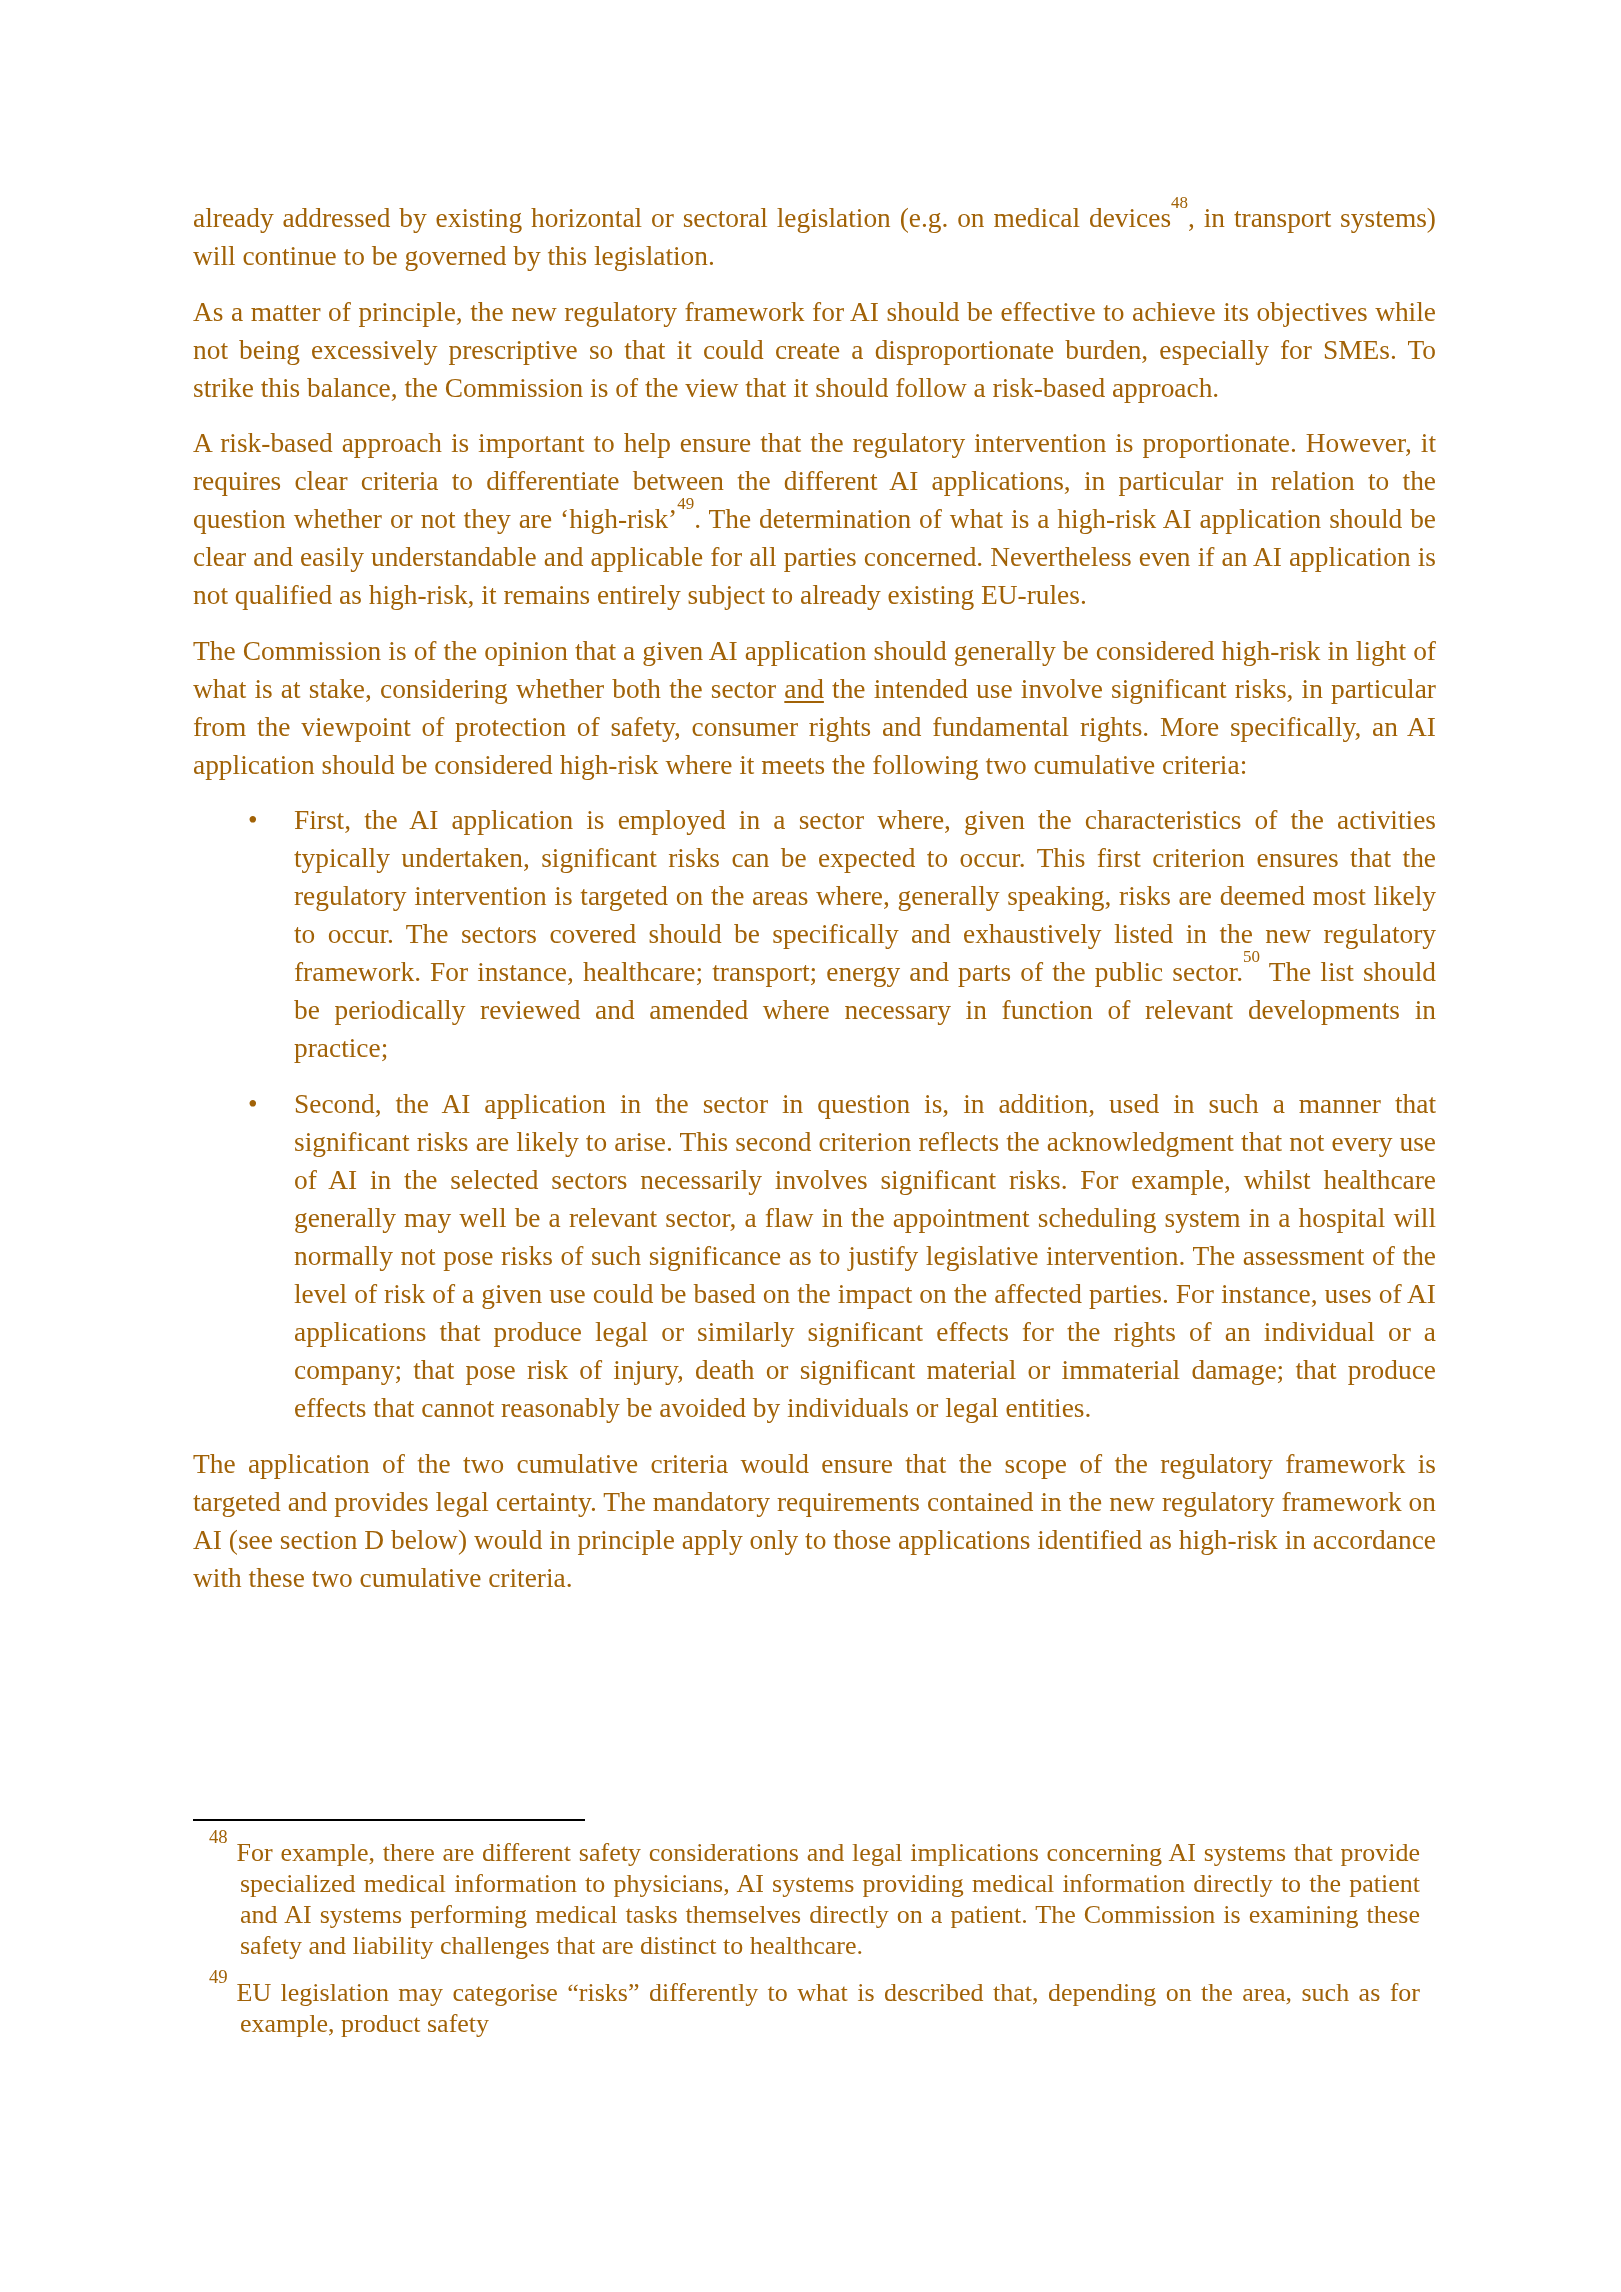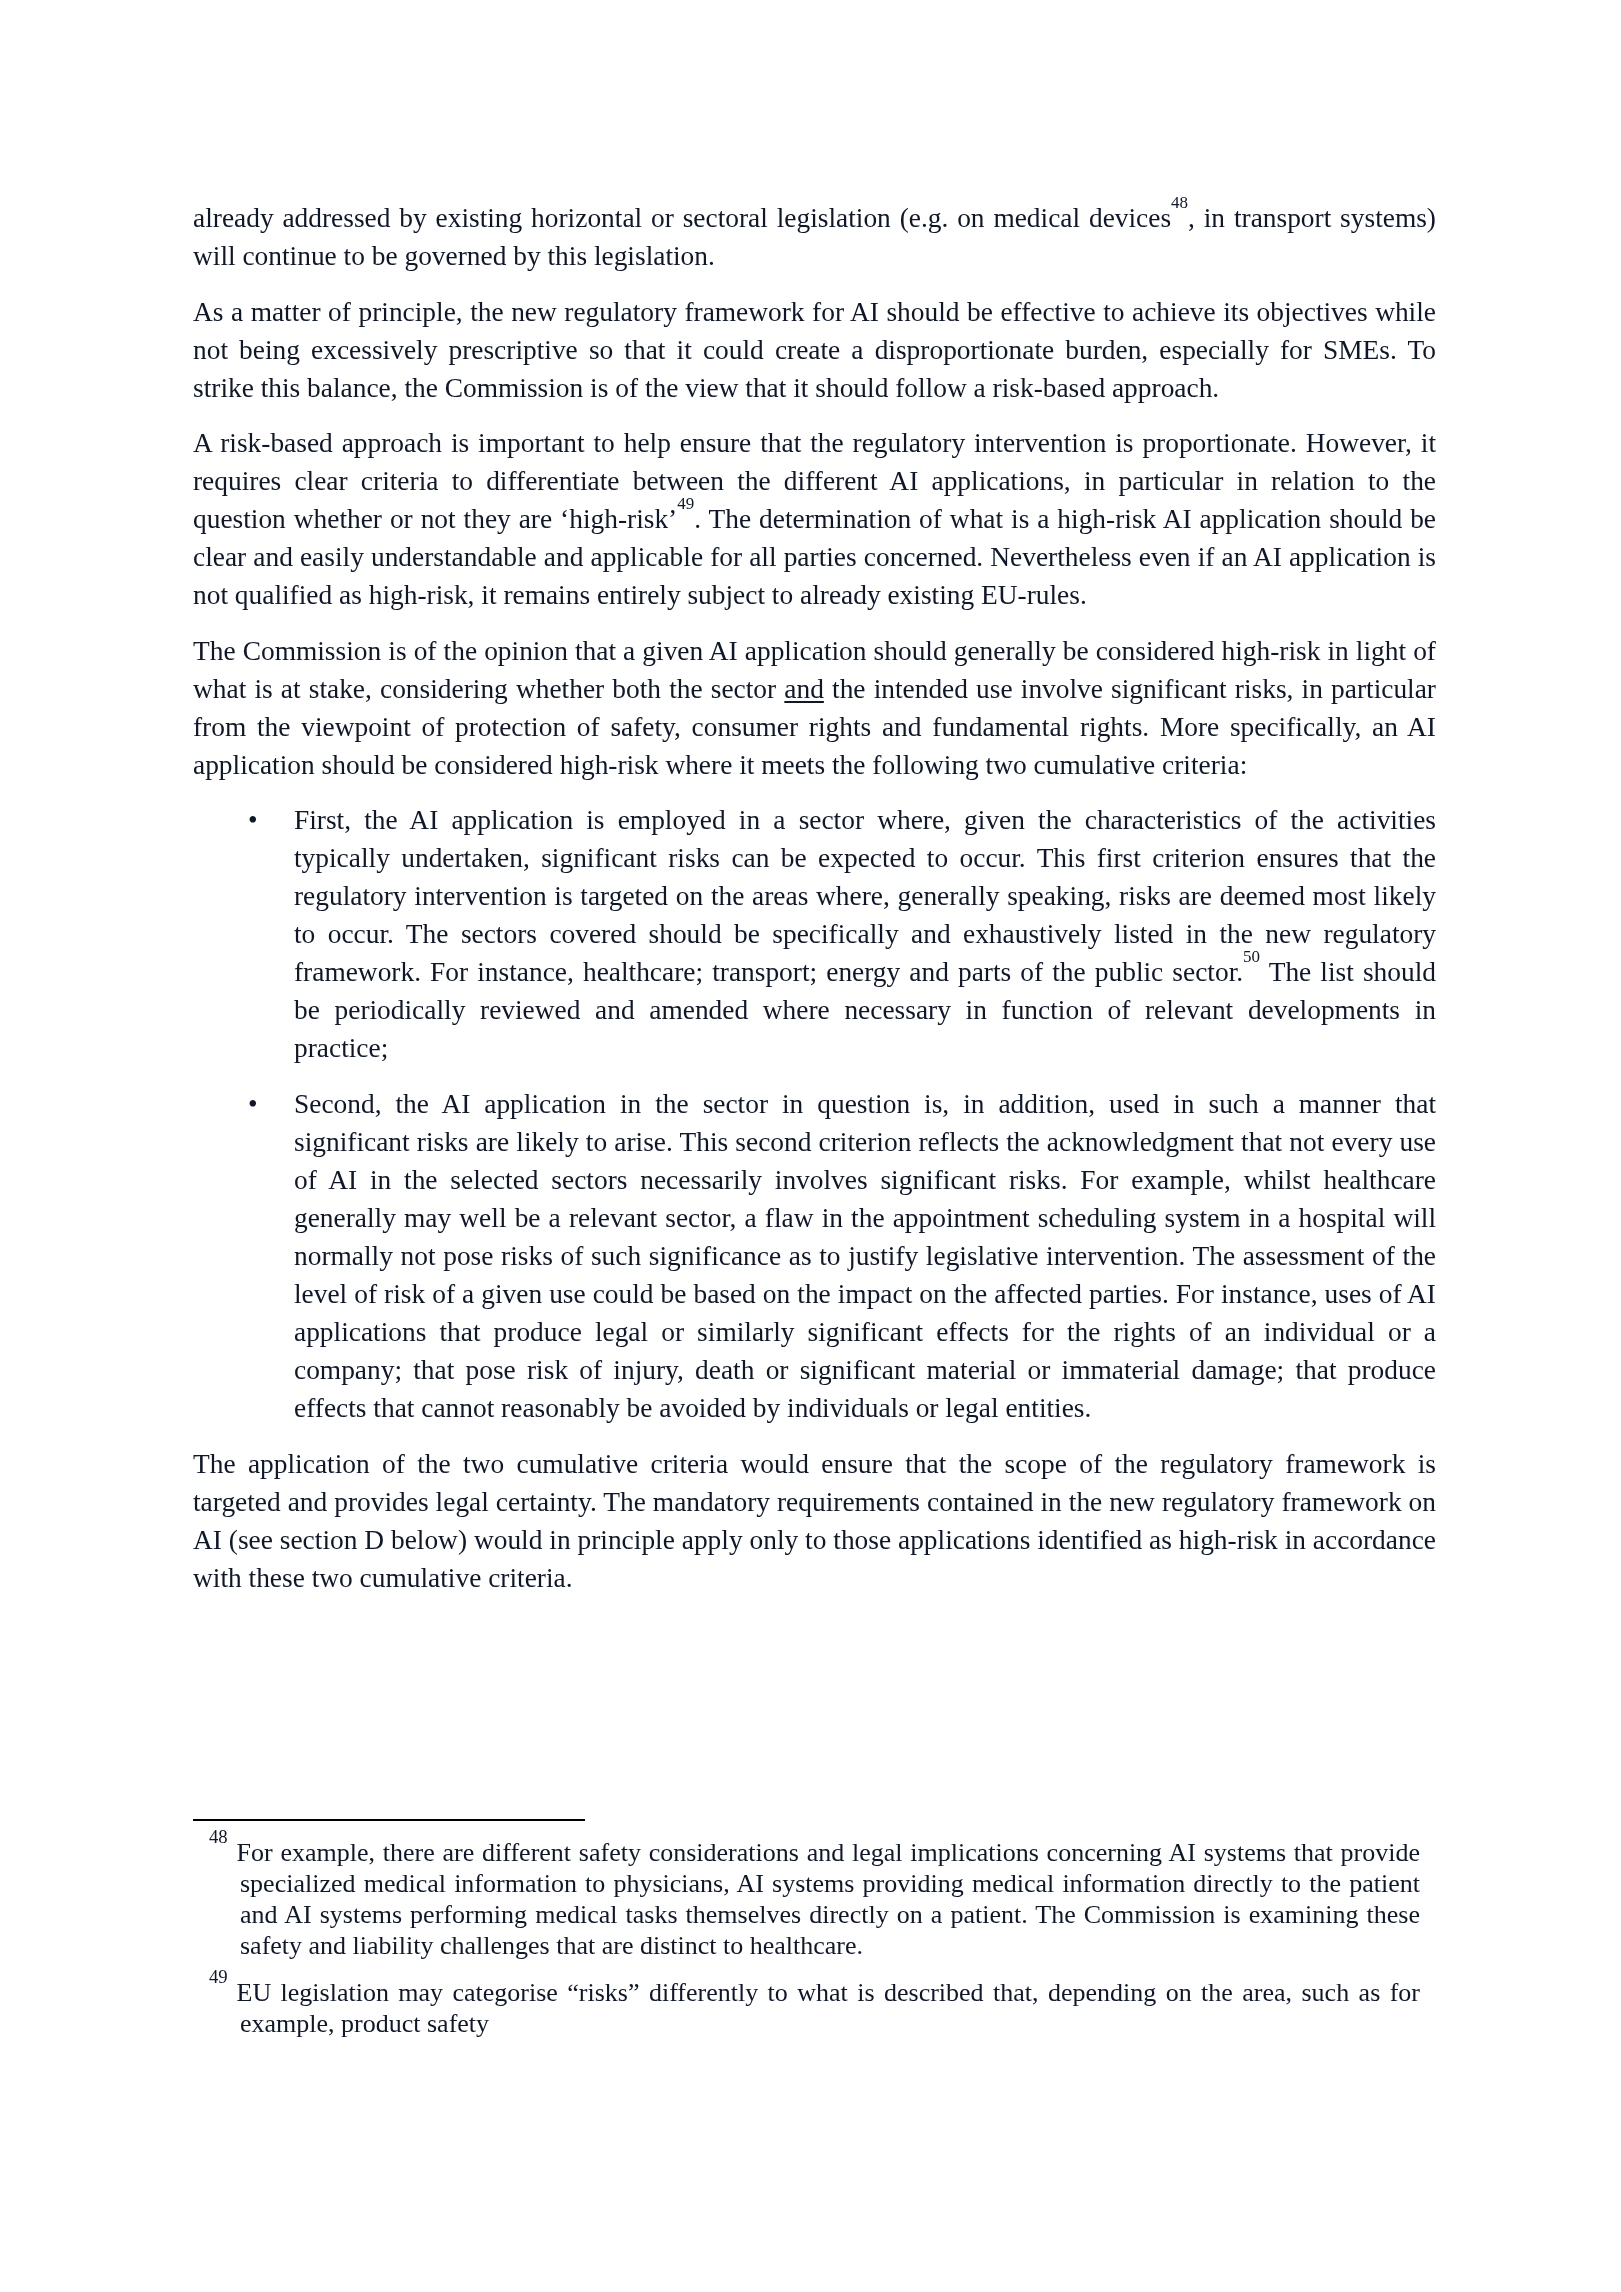--- a/index.html
+++ b/index.html
@@ -2,21 +2,21 @@
 <html><head>
 <meta charset="utf-8">
 <style>
   html, body { margin: 0; padding: 0; background: #fff; }
   .page {
     position: relative;
     width: 1621px;
     height: 2123px;
     background: #ffffff;
     font-family: "Liberation Serif", serif;
-    color: #0f172a;
+    color: #a16207;
     overflow: hidden;
   }
   .content {
     position: absolute;
     left: 193px;
     top: 199px;
     width: 1243px;
   }
   .para {
     margin: 0 0 17.6px 0;

